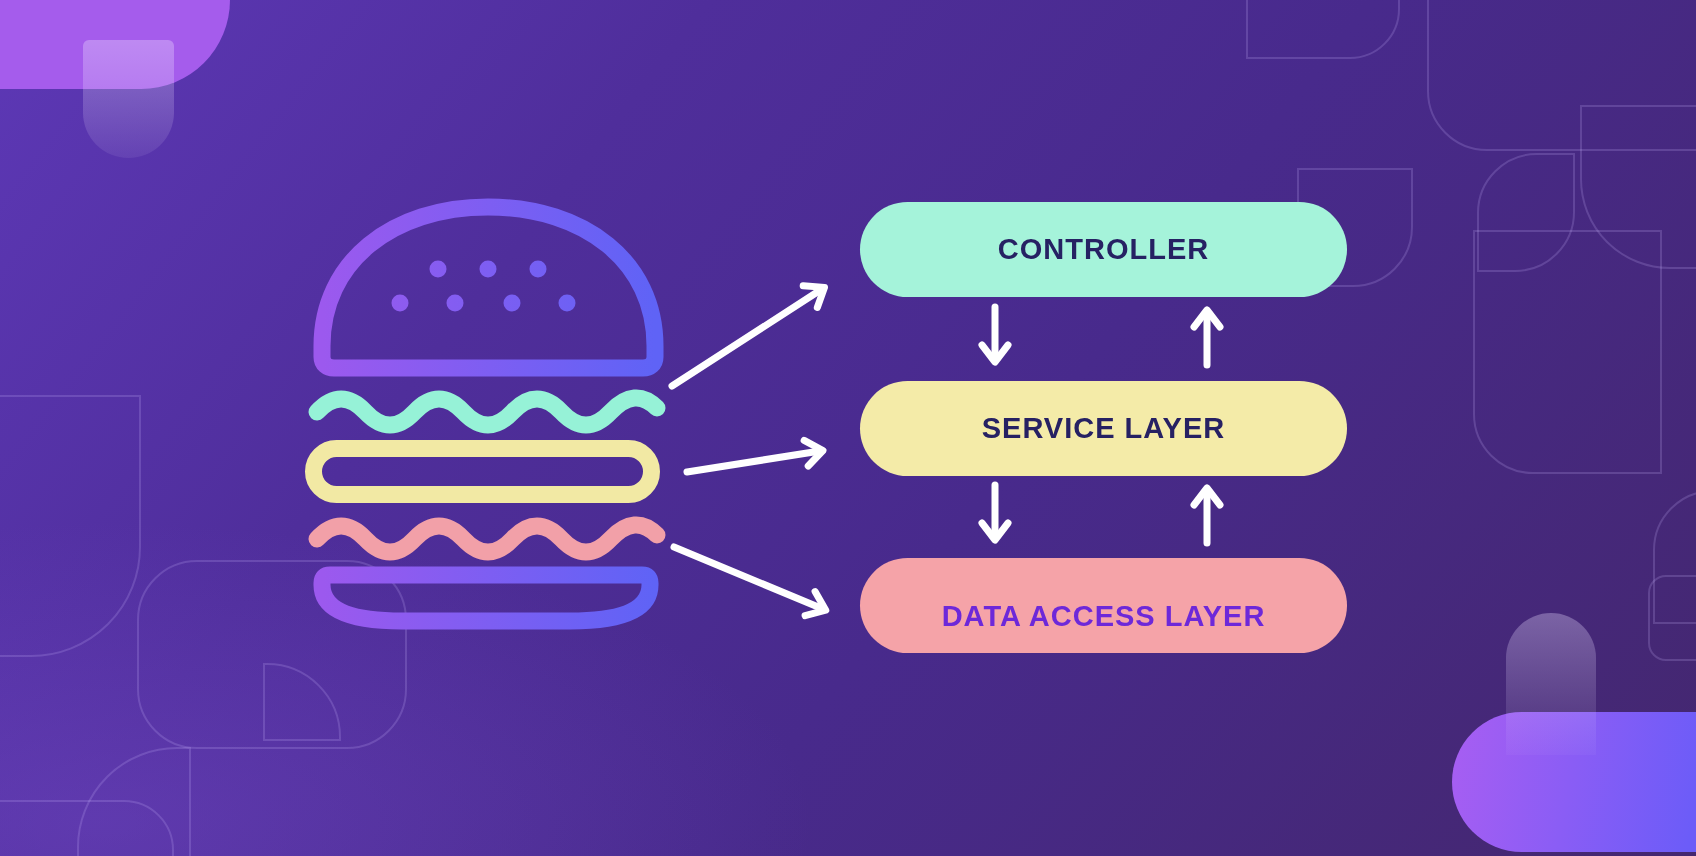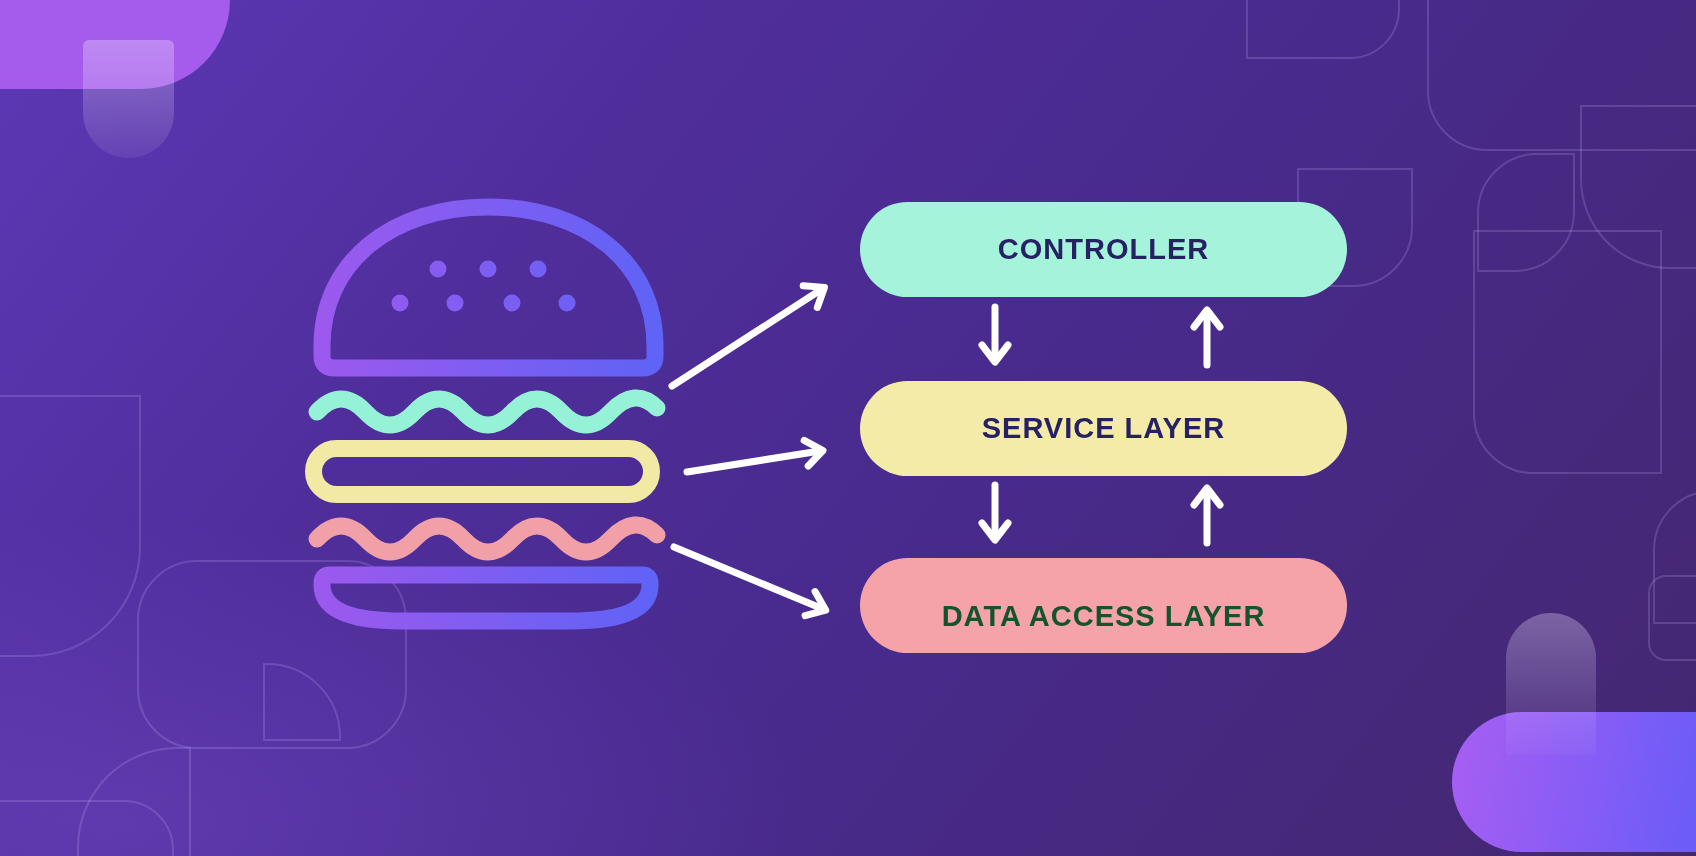--- a/index.html
+++ b/index.html
@@ -134,16 +134,16 @@
 
   <div class="box box-controller" style="background: rgb(165, 243, 218);">
     <span style="color: rgb(38, 33, 99);">CONTROLLER</span>
   </div>
 
   <div class="box box-service" style="background: rgb(244, 235, 168);">
     <span style="color: rgb(38, 33, 99);">SERVICE LAYER</span>
   </div>
 
   <div class="box box-data" style="background: rgb(245, 163, 168);">
-    <span style="color: #14532d; margin-top: 22px;">DATA ACCESS LAYER</span>
+    <span style="color: #6d28d9; margin-top: 22px;">DATA ACCESS LAYER</span>
   </div>
 
 </div>
 
 </body></html>

